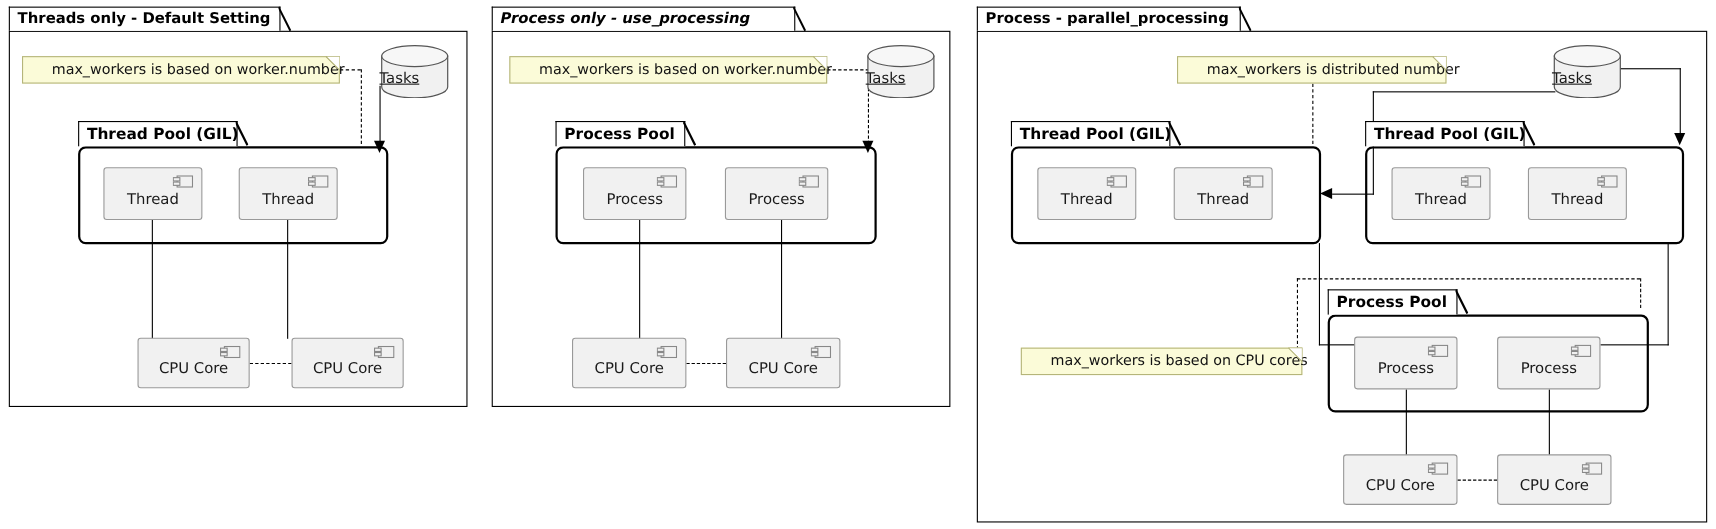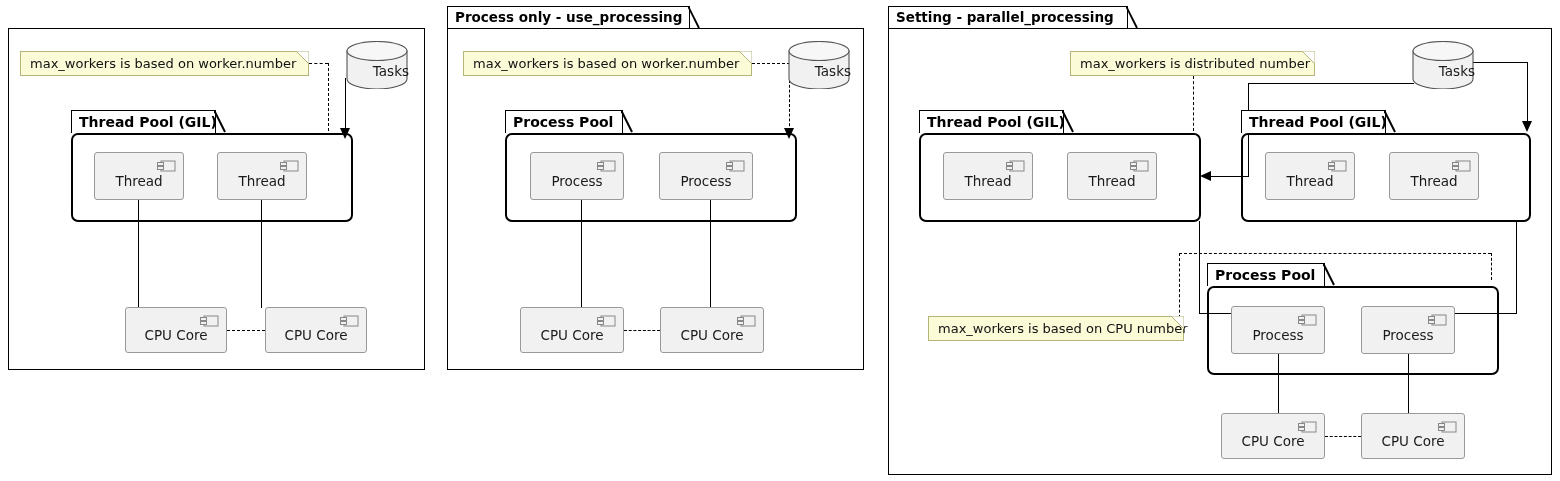--- a/index.html
+++ b/index.html
@@ -42,29 +42,29 @@
     font-size:13.5px;color:#1a1a1a;z-index:4;
   }
   .comp .comp-label{margin-top:9px;}
   .comp .comp-icon{position:absolute;right:7px;top:6px;width:19px;height:12px;}
 
   
   .note{
     position:absolute;background:#fbfbd8;border:1px solid #b5b57a;
     box-sizing:border-box;z-index:6;
     font-size:13px;color:#111;display:flex;align-items:center;
-    padding-left:9px;white-space:nowrap;
+    padding-left:26px;white-space:nowrap;
   }
   .note .fold{position:absolute;right:-1px;top:-1px;width:13px;height:13px;}
 
   
   .db{position:absolute;z-index:6;}
   .db .db-label{
     position:absolute;left:0;right:0;top:50%;margin-top:-2px;
-    text-align:right;font-size:13.5px;color:#1a1a1a;
+    text-align:left;font-size:13.5px;color:#1a1a1a;text-decoration:underline;
   }
 
   
   .ln{position:absolute;background:#000;z-index:2;}
   .ln-h{height:1.4px;}
   .ln-v{width:1.4px;}
   .dash-h{
     height:0;border-top:1.4px dashed #000;background:none;
   }
   .dash-v{
@@ -76,20 +76,28 @@
   .arrow-left{position:absolute;width:0;height:0;z-index:2;
     border-top:5.5px solid transparent;border-bottom:5.5px solid transparent;
     border-right:11px solid #000;}
 </style>
 </head>
 <body>
 
 <div class="canvas">
 
   <div class="pkg frame-outer" style="left:8px;top:6px;width:417px;height:364px;">
+    <div class="pkg-tab" style="width:247px;">
+      <span class="pkg-title">Threads only - Default Setting</span>
+      <span class="tab-corner">
+        <svg width="12" height="23" viewBox="0 0 12 23">
+            <path d="M0,0 L11,22" stroke="#000" stroke-width="1.8" fill="none"></path>
+          </svg>
+      </span>
+    </div>
     <div class="pkg-body" style="top:22px;width:417px;height:342px;"></div>
   </div>
 
   <div class="note" style="left:20px;top:51px;width:289px;height:25px;">
     <span>max_workers is based on worker.number</span>
     <span class="fold">
       <svg width="13" height="13" viewBox="0 0 13 13">
         <path d="M0,0 L13,13 L13,0 Z" fill="#fbfbd8" stroke="none"></path>
         <path d="M0,0 L13,13 M0,0 L0,0" stroke="#b5b57a" stroke-width="1" fill="none"></path>
         <path d="M13,0 L0,0 L13,13 Z" fill="#fff" stroke="#b5b57a" stroke-width="1"></path>
@@ -163,21 +171,21 @@
       <svg width="19" height="12" viewBox="0 0 19 12">
         <rect x="4" y="1" width="14" height="10" fill="#f1f1f1" stroke="#888" stroke-width="1"></rect>
         <rect x="0.5" y="2.5" width="6" height="3" fill="#f1f1f1" stroke="#888" stroke-width="1"></rect>
         <rect x="0.5" y="6.5" width="6" height="3" fill="#f1f1f1" stroke="#888" stroke-width="1"></rect>
       </svg>
     </span>
   </div>
   <div class="ln dash-h" style="left:227px;top:330px;width:38px;"></div>
 
   <div class="pkg frame-outer" style="left:447px;top:6px;width:417px;height:364px;">
-    <div class="pkg-tab" style="width:243px;">
+    <div class="pkg-tab" style="width:276px;font-style:italic;">
       <span class="pkg-title">Process only - use_processing</span>
       <span class="tab-corner">
         <svg width="12" height="23" viewBox="0 0 12 23">
             <path d="M0,0 L11,22" stroke="#000" stroke-width="1.8" fill="none"></path>
           </svg>
       </span>
     </div>
     <div class="pkg-body" style="top:22px;width:417px;height:342px;"></div>
   </div>
 
@@ -251,21 +259,21 @@
         <rect x="4" y="1" width="14" height="10" fill="#f1f1f1" stroke="#888" stroke-width="1"></rect>
         <rect x="0.5" y="2.5" width="6" height="3" fill="#f1f1f1" stroke="#888" stroke-width="1"></rect>
         <rect x="0.5" y="6.5" width="6" height="3" fill="#f1f1f1" stroke="#888" stroke-width="1"></rect>
       </svg>
     </span>
   </div>
   <div class="ln dash-h" style="left:624px;top:330px;width:36px;"></div>
 
   <div class="pkg frame-outer" style="left:888px;top:6px;width:664px;height:469px;">
     <div class="pkg-tab" style="width:240px;">
-      <span class="pkg-title">Setting - parallel_processing</span>
+      <span class="pkg-title">Process - parallel_processing</span>
       <span class="tab-corner">
         <svg width="12" height="23" viewBox="0 0 12 23">
             <path d="M0,0 L11,22" stroke="#000" stroke-width="1.8" fill="none"></path>
           </svg>
       </span>
     </div>
     <div class="pkg-body" style="top:22px;width:664px;height:447px;"></div>
   </div>
 
   <div class="note" style="left:1070px;top:51px;width:245px;height:25px;">
@@ -363,21 +371,21 @@
   <div class="ln ln-h" style="left:1199px;top:313px;width:48px;"></div>
 
   <div class="ln ln-v" style="left:1516px;top:221px;height:93px;"></div>
   <div class="ln ln-h" style="left:1455px;top:313px;width:62px;"></div>
 
   <div class="ln dash-h" style="left:1179px;top:253px;width:312px;"></div>
   <div class="ln dash-v" style="left:1179px;top:253px;height:70px;"></div>
   <div class="ln dash-v" style="left:1491px;top:253px;height:27px;"></div>
 
   <div class="note" style="left:928px;top:316px;width:256px;height:25px;">
-    <span>max_workers is based on CPU number</span>
+    <span>max_workers is based on CPU cores</span>
     <span class="fold">
       <svg width="13" height="13" viewBox="0 0 13 13">
         <path d="M13,0 L0,0 L13,13 Z" fill="#fff" stroke="#b5b57a" stroke-width="1"></path>
       </svg>
     </span>
   </div>
 
   <div class="pkg pool" style="left:1207px;top:263px;width:292px;height:112px;">
     <div class="pkg-tab" style="width:118px;">
       <span class="pkg-title">Process Pool</span>

